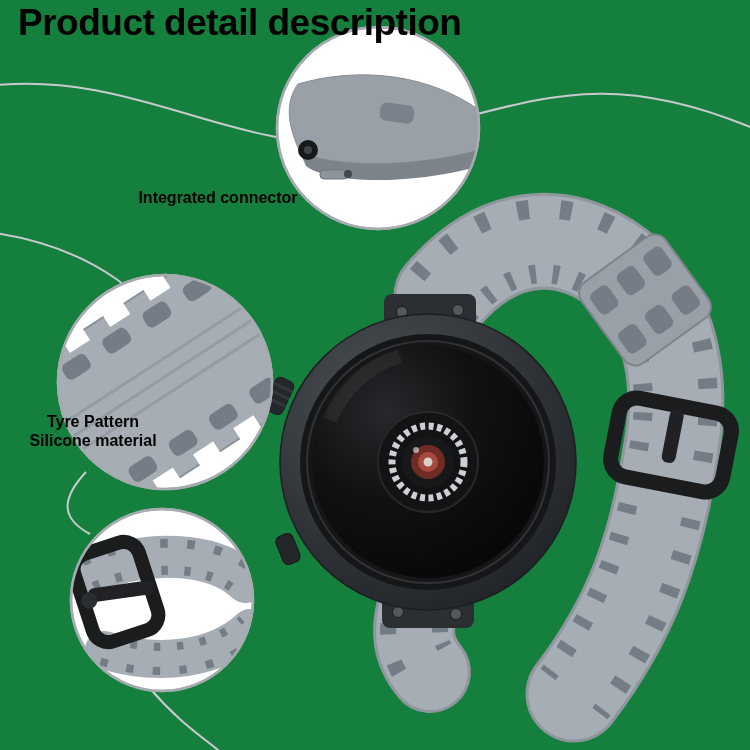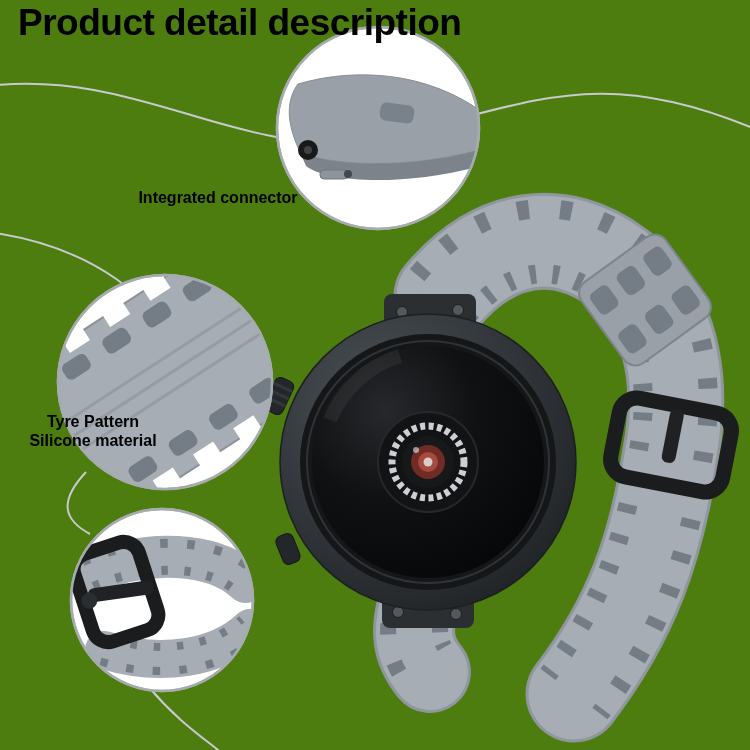--- a/index.html
+++ b/index.html
@@ -1,18 +1,18 @@
 <!DOCTYPE html>
 <html style="--text_black: #000000; --line_gray: #c7cace; --circle_border: #a6abb0; --strap_gray: #a6adb5; --strap_slot: #747c85; --strap_edge: #8f969e; --callout_gray: #99a0a8; --case_dark: #2c2f33; --bezel_black: #141618; --screen_black: #0a0b0c; --silver_ring: #ccd0d4; --lens_red: #a6493f; --buckle_black: #1a1c1e;"><head>
 <meta charset="utf-8">
 <style>
   * { margin:0; padding:0; box-sizing:border-box; }
   html,body { background:#fff; }
   .stage {
-    position:relative; width:750px; height:750px; background:#4d7c0f;
+    position:relative; width:750px; height:750px; background:#15803d;
     overflow:hidden; font-family:"Liberation Sans", sans-serif;
   }
   .stage svg { position:absolute; left:0; top:0; }
   .page-title {
     position:absolute; left:18px; top:2px;
     font-size:37px; font-weight:800; letter-spacing:-0.5px;
     color:var(--text_black,#000); white-space:nowrap;
   }
   .label {
     position:absolute; font-size:16px; font-weight:700;

